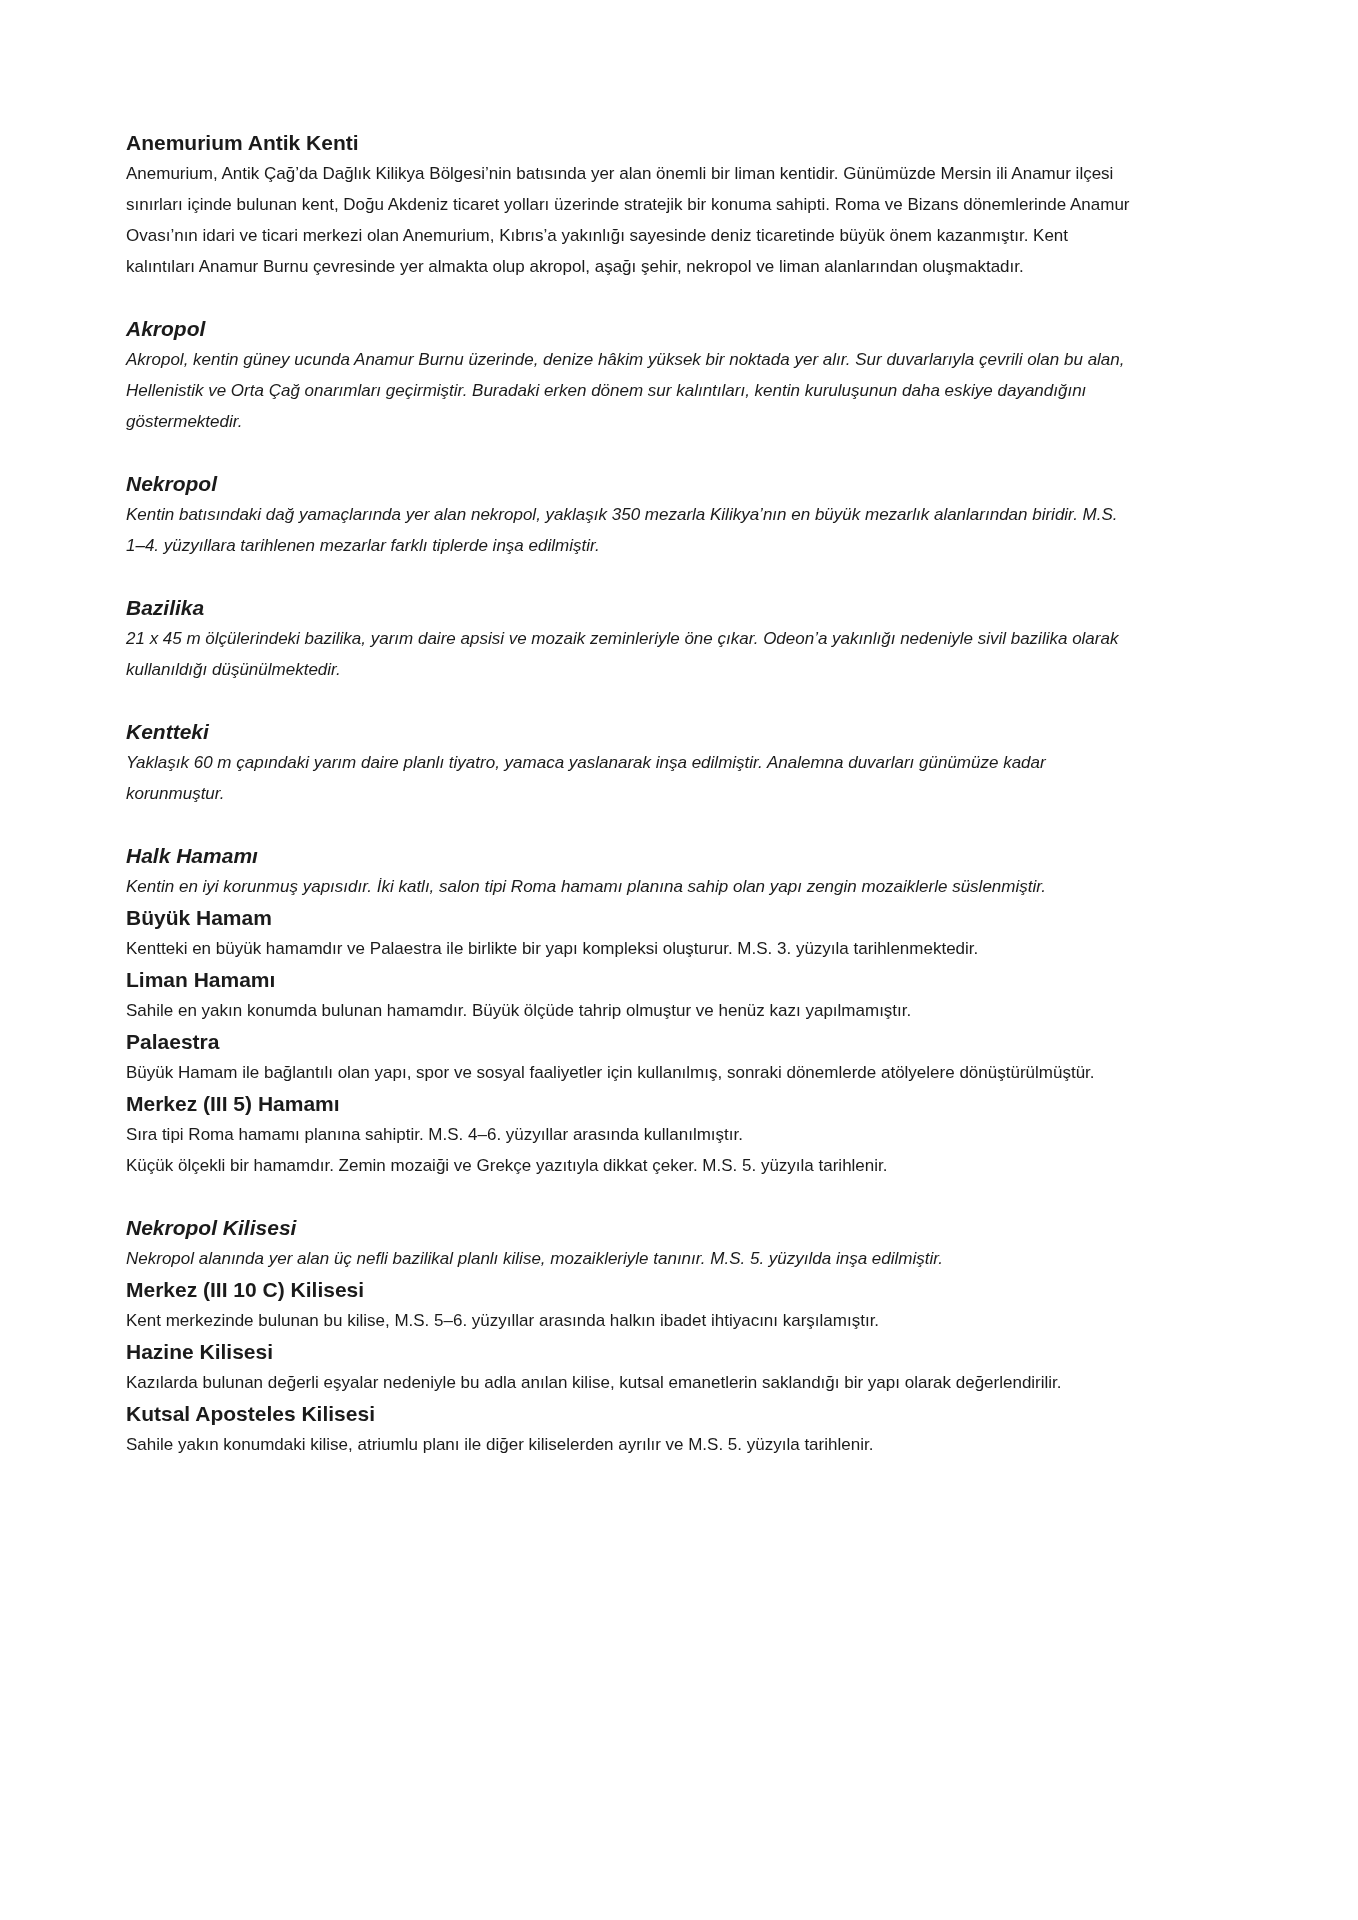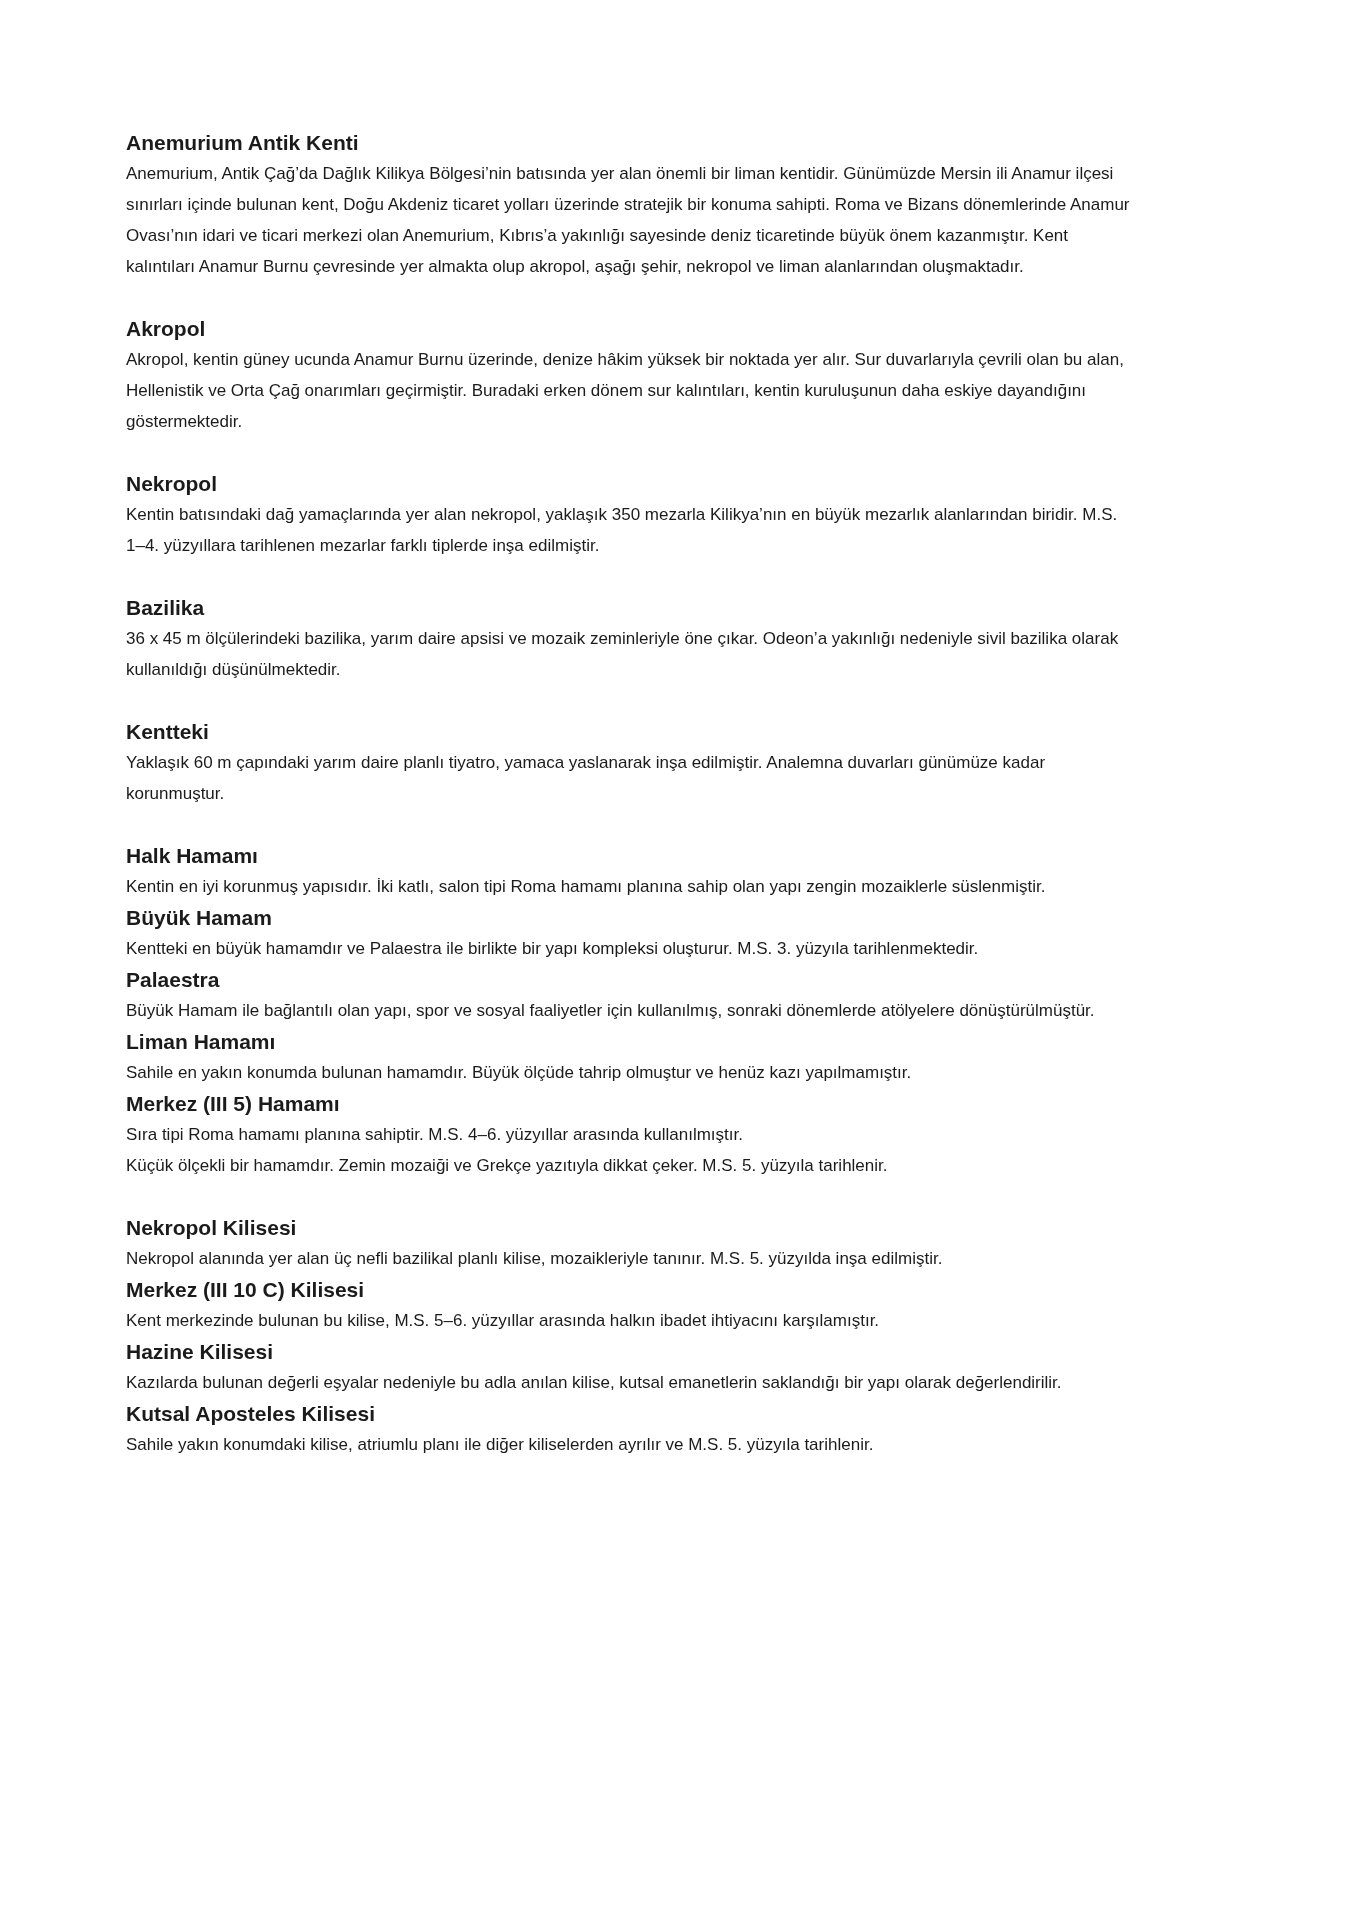--- a/index.html
+++ b/index.html
@@ -19,20 +19,21 @@
     width: 1262px;
     height: 1920px;
     padding: 127px 122px 0 126px;
     background: #ffffff;
   }
   .section {
     margin: 0;
   }
   .section.spaced {
     margin-top: 31px;
+    font-style: italic;
   }
   .section-title {
     font-size: 21px;
     line-height: 31px;
     font-weight: 700;
     margin: 0;
     letter-spacing: 0;
   }
   .section-body {
     font-size: 17px;
@@ -60,46 +61,46 @@
   <div class="section spaced">
     <h2 class="section-title">Nekropol</h2>
     <p class="section-body">Kentin batısındaki dağ yamaçlarında yer alan nekropol, yaklaşık 350 mezarla Kilikya’nın en büyük mezarlık alanlarından biridir. M.S. 1–4. yüzyıllara tarihlenen mezarlar farklı tiplerde inşa edilmiştir.</p>
   </div>
 
   <div class="section spaced">
   </div>
 
   <div class="section spaced">
     <h2 class="section-title">Bazilika</h2>
-    <p class="section-body">36 x 45 m ölçülerindeki bazilika, yarım daire apsisi ve mozaik zeminleriyle öne çıkar. Odeon’a yakınlığı nedeniyle sivil bazilika olarak kullanıldığı düşünülmektedir.</p>
+    <p class="section-body">21 x 45 m ölçülerindeki bazilika, yarım daire apsisi ve mozaik zeminleriyle öne çıkar. Odeon’a yakınlığı nedeniyle sivil bazilika olarak kullanıldığı düşünülmektedir.</p>
   </div>
 
   <div class="section spaced">
     <h2 class="section-title">Kentteki</h2>
     <p class="section-body">Yaklaşık 60 m çapındaki yarım daire planlı tiyatro, yamaca yaslanarak inşa edilmiştir. Analemna duvarları günümüze kadar korunmuştur.</p>
   </div>
 
   <div class="section spaced">
     <h2 class="section-title">Halk Hamamı</h2>
     <p class="section-body">Kentin en iyi korunmuş yapısıdır. İki katlı, salon tipi Roma hamamı planına sahip olan yapı zengin mozaiklerle süslenmiştir.</p>
   </div>
 
   <div class="section">
     <h2 class="section-title">Büyük Hamam</h2>
     <p class="section-body">Kentteki en büyük hamamdır ve Palaestra ile birlikte bir yapı kompleksi oluşturur. M.S. 3. yüzyıla tarihlenmektedir.</p>
   </div>
 
   <div class="section">
-    <h2 class="section-title">Palaestra</h2>
-    <p class="section-body">Büyük Hamam ile bağlantılı olan yapı, spor ve sosyal faaliyetler için kullanılmış, sonraki dönemlerde atölyelere dönüştürülmüştür.</p>
+    <h2 class="section-title">Liman Hamamı</h2>
+    <p class="section-body">Sahile en yakın konumda bulunan hamamdır. Büyük ölçüde tahrip olmuştur ve henüz kazı yapılmamıştır.</p>
   </div>
 
   <div class="section">
-    <h2 class="section-title">Liman Hamamı</h2>
-    <p class="section-body">Sahile en yakın konumda bulunan hamamdır. Büyük ölçüde tahrip olmuştur ve henüz kazı yapılmamıştır.</p>
+    <h2 class="section-title">Palaestra</h2>
+    <p class="section-body">Büyük Hamam ile bağlantılı olan yapı, spor ve sosyal faaliyetler için kullanılmış, sonraki dönemlerde atölyelere dönüştürülmüştür.</p>
   </div>
 
   <div class="section">
     <h2 class="section-title">Merkez (III 5) Hamamı</h2>
     <p class="section-body">Sıra tipi Roma hamamı planına sahiptir. M.S. 4–6. yüzyıllar arasında kullanılmıştır.</p>
   </div>
 
   <div class="section">
     <p class="section-body">Küçük ölçekli bir hamamdır. Zemin mozaiği ve Grekçe yazıtıyla dikkat çeker. M.S. 5. yüzyıla tarihlenir.</p>
   </div>

